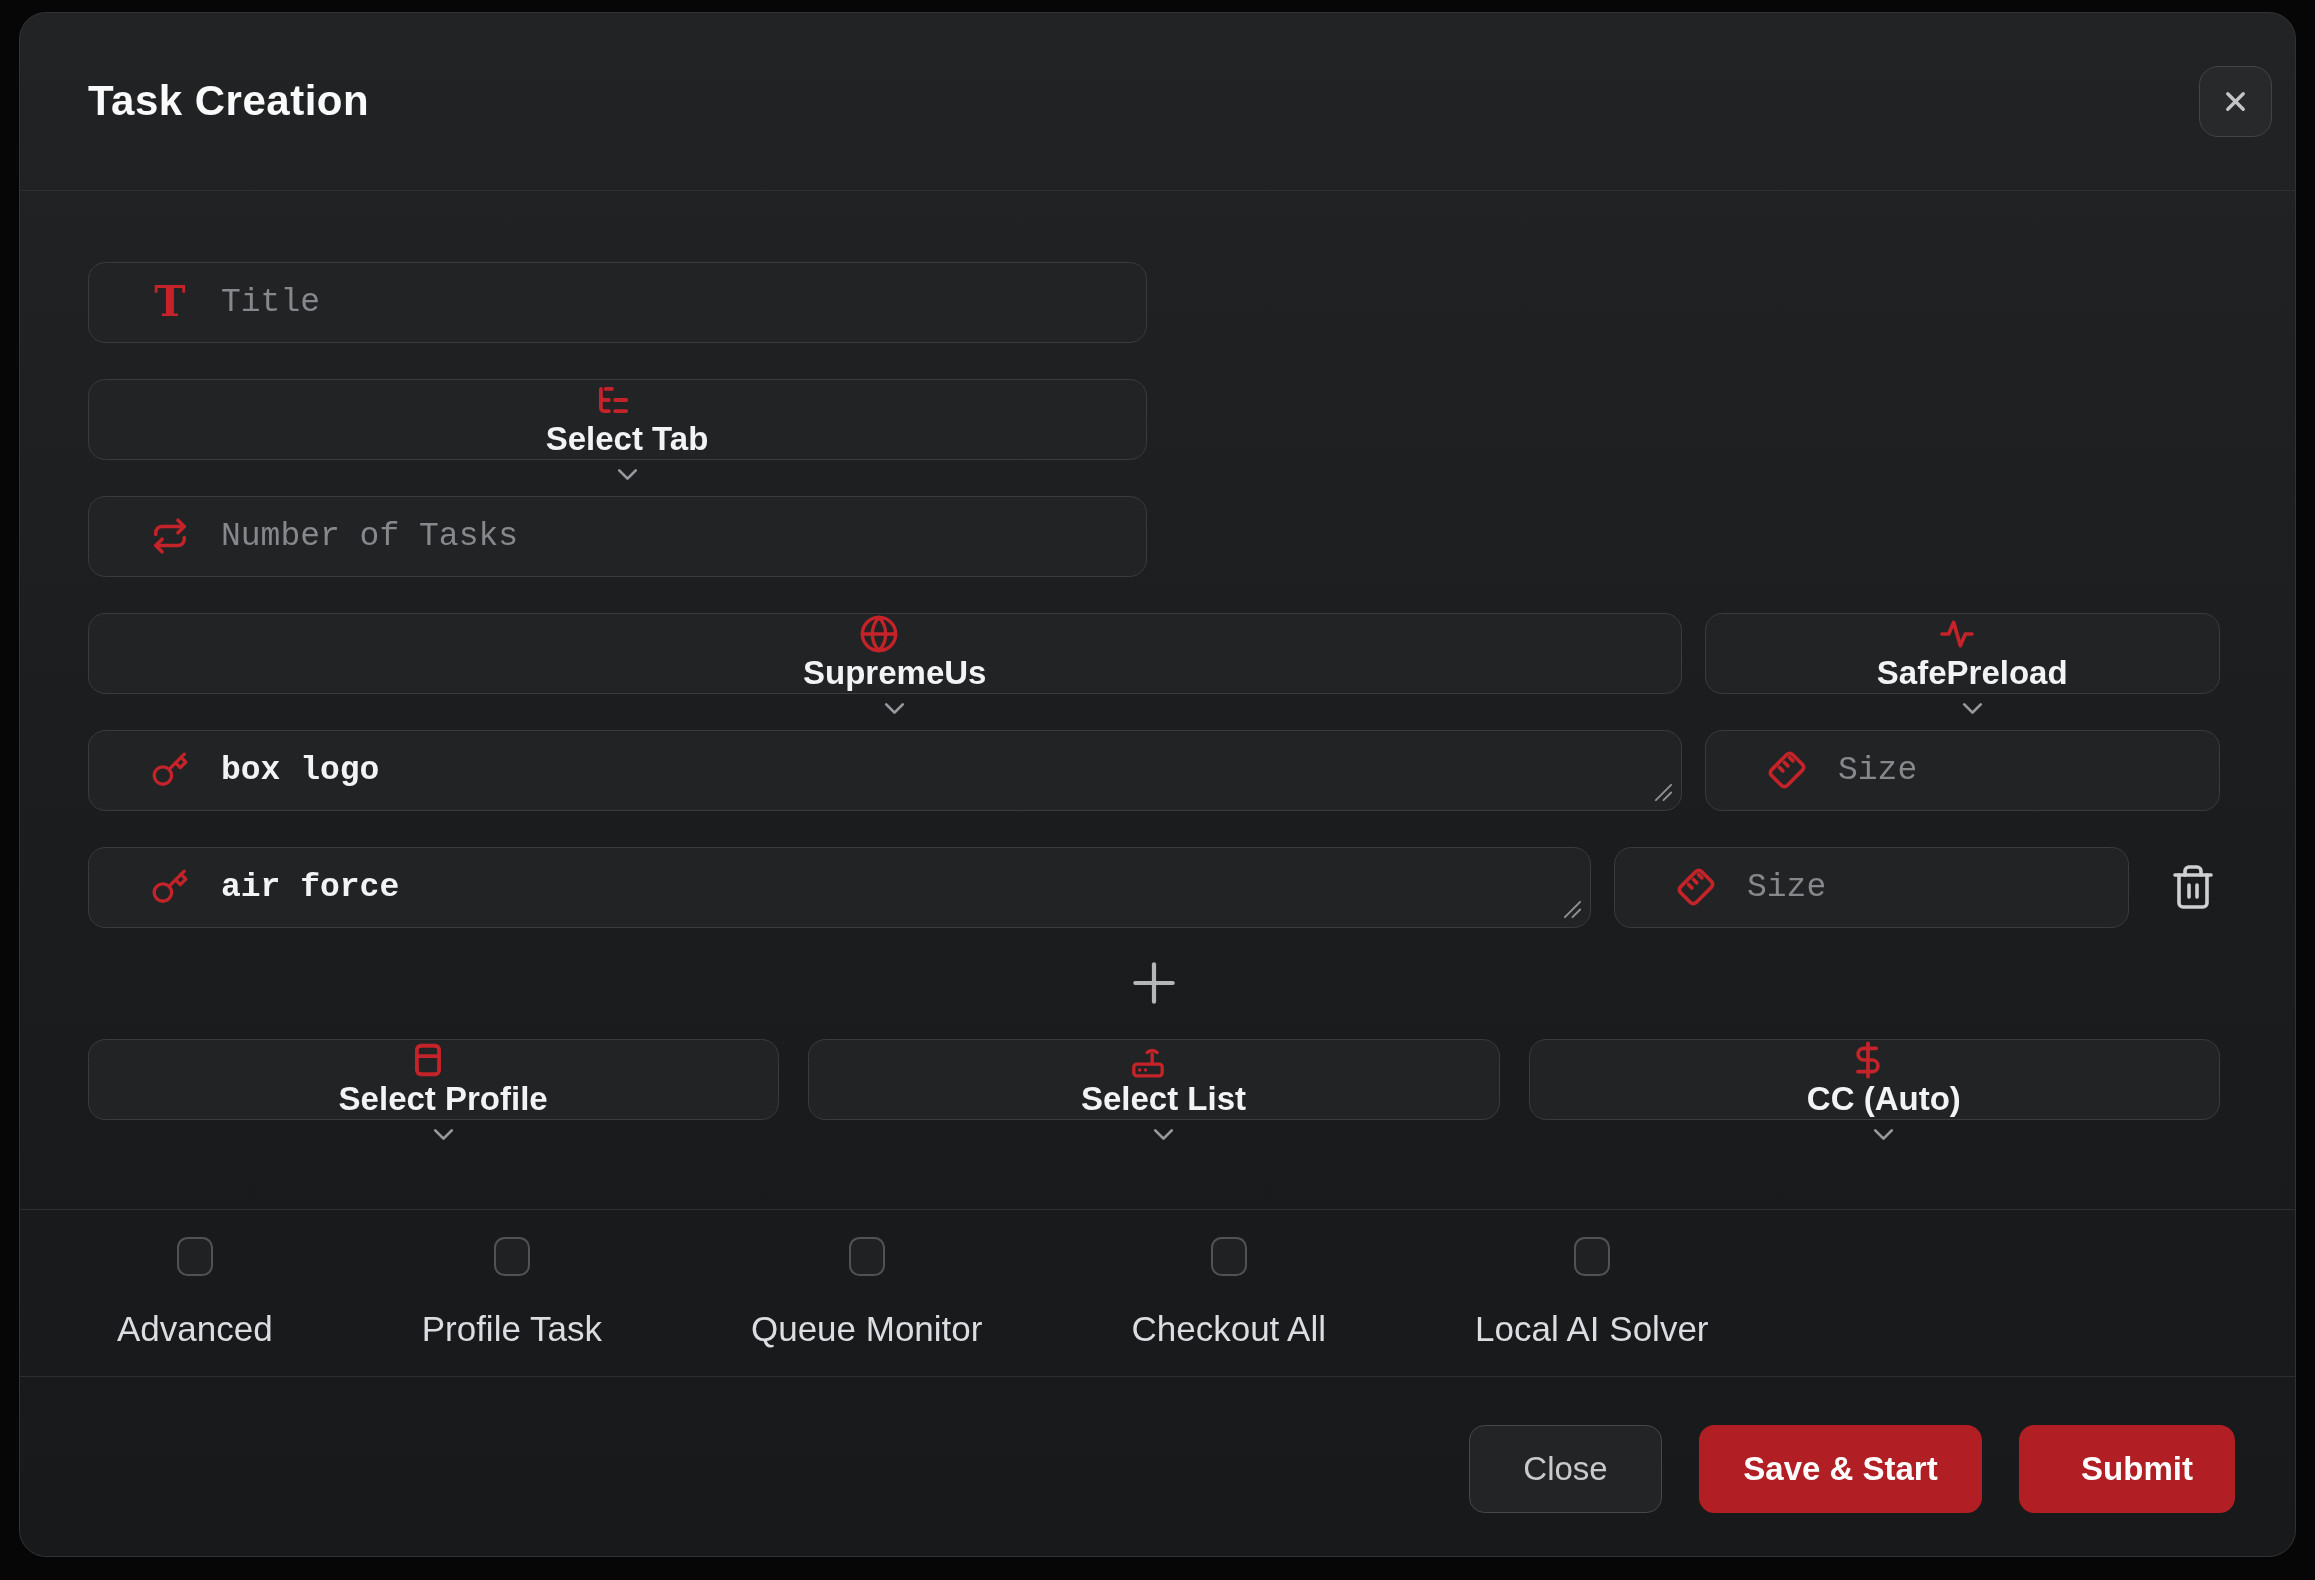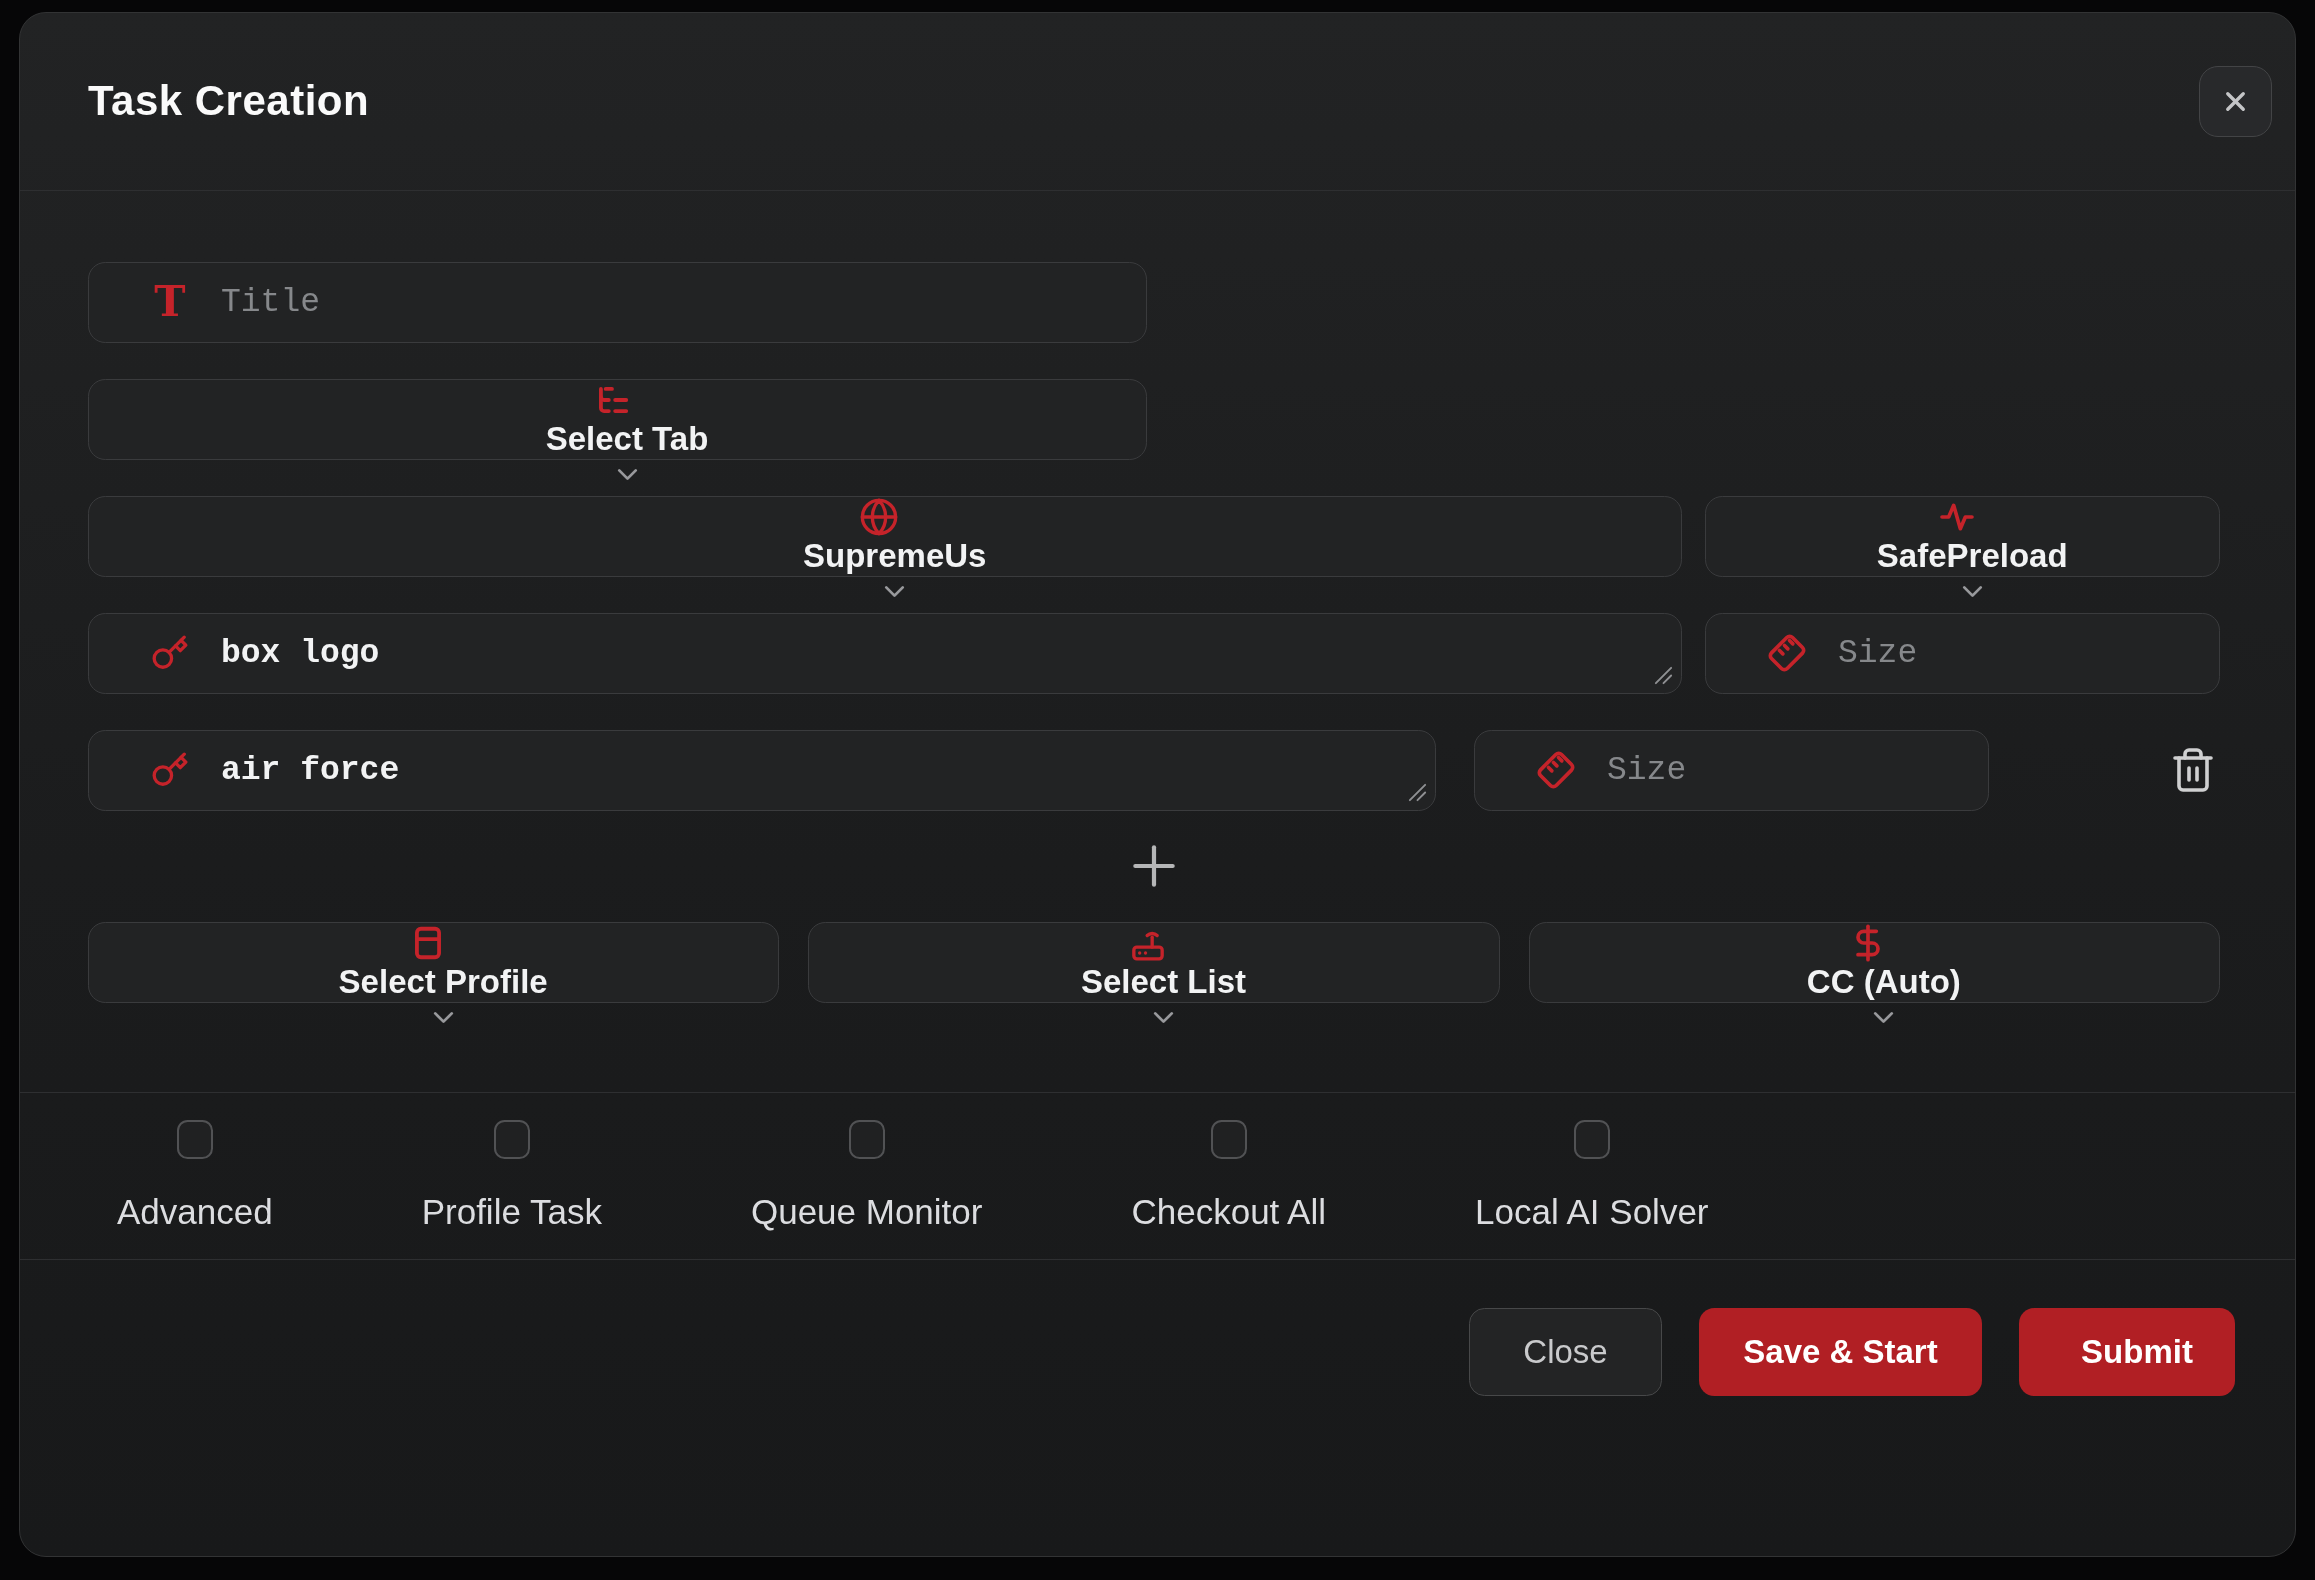--- a/index.html
+++ b/index.html
@@ -96,21 +96,21 @@
   .serif-t {
     font-family: "DejaVu Serif", serif;
     font-weight: 700;
     font-size: 42px;
     line-height: 1;
     color: var(--accent);
   }
   .w-sm  { width: 1059px; }
   .w-lg  { width: 1596px; margin-right: 23px; }
   .w-side{ width: 515px; }
-  .w-ta  { width: 1348px; margin-right: 38px; }
+  .w-ta  { width: 1503px; margin-right: 23px; }
   .col   { flex: 1; }
   .col + .col { margin-left: 29px; }
   .resize-grip { position: absolute; right: 6.7px; bottom: 6.7px; color: #8f9093; }
   .trash-btn {
     margin-left: auto;
     width: 54px; height: 58px;
     display: flex; align-items: center; justify-content: center;
     color: #cfd0d1;
     cursor: pointer;
     background: none; border: none;
@@ -221,20 +221,33 @@
         </span>
         <span class="sel-label">Select Tab</span>
         <span class="chev">
           <svg width="33" height="33" viewBox="0 0 24 24" fill="none" stroke="currentColor" stroke-width="2" stroke-linecap="round" stroke-linejoin="round">
               <polyline points="6 9 12 15 18 9"></polyline>
             </svg>
         </span>
       </div>
     </div>
 
+    <div class="form-row">
+      <div class="field w-sm">
+        <span class="f-icon">
+          <svg width="38" height="38" viewBox="0 0 24 24" fill="none" stroke="currentColor" stroke-width="2.2" stroke-linecap="round" stroke-linejoin="round">
+              <path d="m17 2 4 4-4 4"></path>
+              <path d="M3 11v-1a4 4 0 0 1 4-4h14"></path>
+              <path d="m7 22-4-4 4-4"></path>
+              <path d="M21 13v1a4 4 0 0 1-4 4H3"></path>
+            </svg>
+        </span>
+        <input type="text" placeholder="Number of Tasks" style="">
+      </div>
+    </div>
 
     <div class="form-row">
       <div class="field select w-lg">
         <span class="f-icon">
           <svg width="42" height="42" viewBox="0 0 24 24" fill="none" stroke="currentColor" stroke-width="2" stroke-linecap="round" stroke-linejoin="round">
               <circle cx="12" cy="12" r="10"></circle>
               <path d="M12 2a14.5 14.5 0 0 0 0 20 14.5 14.5 0 0 0 0-20"></path>
               <path d="M2 12h20"></path>
             </svg>
         </span>

